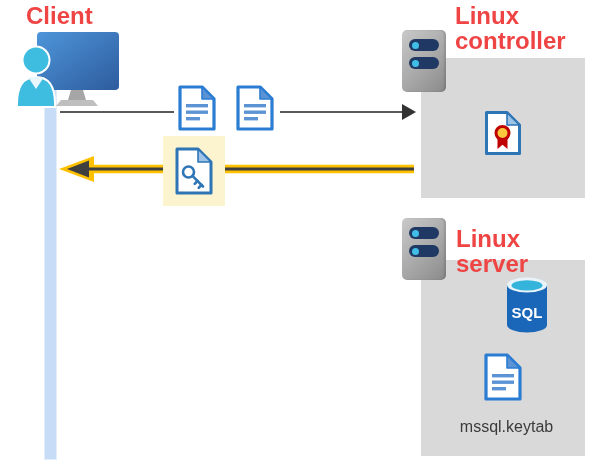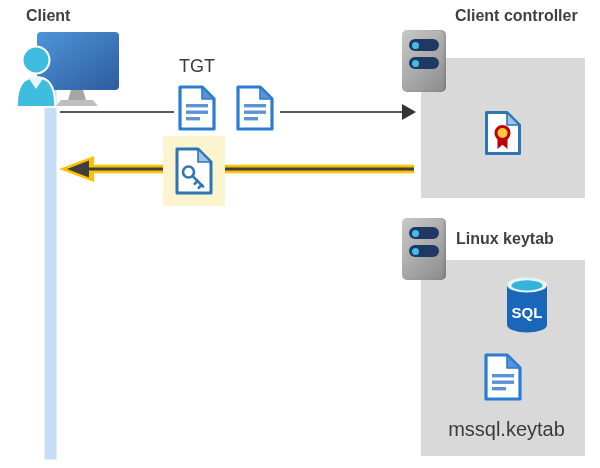--- a/index.html
+++ b/index.html
@@ -1,21 +1,21 @@
 <!DOCTYPE html>
 <html><head>
 <meta charset="utf-8">
 <style>
   html,body{margin:0;padding:0;background:#fff;}
   .canvas{
     position:relative;width:600px;height:468px;background:#ffffff;overflow:hidden;
     font-family:"Liberation Sans", sans-serif;
   }
   .abs{position:absolute;}
-  .label-bold{font-weight:700;font-size:16px;line-height:25px;color:#404040;}
+  .label-bold{font-weight:700;font-size:24px;line-height:25px;color:#ef4444;}
   .flow-label{font-size:18px;color:#3b3b3b;text-align:center;}
   .gray-box{position:absolute;background:#d9d9d9;}
   .lifeline{position:absolute;left:44px;top:88px;width:13px;height:372px;background:#c6dcf7;border:1px solid #e3eefb;box-sizing:border-box;}
   .gray-line{position:absolute;top:111px;height:2px;background:#595959;}
   .gray-arrowhead{position:absolute;left:402px;top:104px;width:0;height:0;
     border-left:14px solid #333333;border-top:8px solid transparent;border-bottom:8px solid transparent;}
   .highlight-box{position:absolute;left:163px;top:136px;width:62px;height:70px;background:#fbf4cf;}
   .server-icon{position:absolute;width:44px;height:62px;border-radius:5px;
     background:linear-gradient(135deg,#c9c9c9 0%,#a8a8a8 55%,#8a8a8a 100%);
     box-shadow:inset -2px 0 2px rgba(0,0,0,.12);}
@@ -52,21 +52,20 @@
         <path d="M2 76 Q2 49 21 49 Q40 49 40 76 L40 79 L2 79 Z" fill="#3ebde0" stroke="#ffffff" stroke-width="2"></path>
         <polygon points="13,49 21,61 29,49" fill="#e9f7fc"></polygon>
       </g>
     </svg>
   </div>
 
   <div class="gray-line z1" style="left:60px;width:114px;"></div>
   <div class="gray-line z1" style="left:280px;width:124px;"></div>
   <div class="gray-arrowhead z1"></div>
 
-  <div class="abs flow-label z3" style="left:170px;top:56px;width:54px;">TGT</div>
 
   <div class="abs z3" style="left:177px;top:84px;">
     <svg width="40" height="48" viewBox="0 0 40 48">
       <path d="M3 3 H25 L37 15 V45 H3 Z" fill="#ffffff" stroke="#2b7cd3" stroke-width="3.2" stroke-linejoin="round"></path>
       <path d="M25 3 L37 15 L25 15 Z" fill="#5b93d5" stroke="#2b7cd3" stroke-width="1.6" stroke-linejoin="round"></path>
       <rect x="9" y="20" width="22" height="3.4" fill="#5b93d5"></rect>
       <rect x="9" y="26.5" width="22" height="3.4" fill="#5b93d5"></rect>
       <rect x="9" y="33" width="14" height="3.4" fill="#5b93d5"></rect>
     </svg>
   </div>
@@ -96,21 +95,21 @@
       <path d="M24 3 L37 16 L24 16 Z" fill="#9dc3e6" stroke="#2e75b6" stroke-width="1.6" stroke-linejoin="round"></path>
       <g stroke="#2e75b6" stroke-width="2.6" fill="none" stroke-linecap="round">
         <circle cx="14.5" cy="26" r="5.5"></circle>
         <path d="M18.7 30.2 L29 40.5"></path>
         <path d="M23.5 35 L20.7 37.8"></path>
         <path d="M27.5 39 L24.7 41.8"></path>
       </g>
     </svg>
   </div>
 
-  <div class="abs label-bold z3" style="left:455px;top:3px;width:132px;">Client controller</div>
+  <div class="abs label-bold z3" style="left:455px;top:3px;width:132px;">Linux controller</div>
 
   <div class="gray-box z0" style="left:421px;top:58px;width:164px;height:140px;"></div>
 
   <div class="server-icon z2" style="left:402px;top:30px;">
     <div class="server-slot s1">
         <span class="server-dot"></span>
       </div>
     <div class="server-slot s2">
         <span class="server-dot"></span>
       </div>
@@ -118,21 +117,21 @@
 
   <div class="abs z2" style="left:484px;top:110px;">
     <svg width="38" height="46" viewBox="0 0 38 46">
       <path d="M2.5 2.5 H23 L35.5 15 V43.5 H2.5 Z" fill="#ffffff" stroke="#2e75b6" stroke-width="3" stroke-linejoin="round"></path>
       <path d="M23 2.5 L35.5 15 L23 15 Z" fill="#9dc3e6" stroke="#2e75b6" stroke-width="1.6" stroke-linejoin="round"></path>
       <path d="M13.5 26 L13.5 39 L18.5 34.8 L23.5 39 L23.5 26 Z" fill="#c00000"></path>
       <circle cx="18.5" cy="23" r="6.5" fill="#ffc93e" stroke="#c00000" stroke-width="3"></circle>
     </svg>
   </div>
 
-  <div class="abs label-bold z3" style="left:456px;top:226px;width:132px;">Linux keytab</div>
+  <div class="abs label-bold z3" style="left:456px;top:226px;width:132px;">Linux server</div>
 
   <div class="gray-box z0" style="left:421px;top:260px;width:164px;height:196px;"></div>
 
   <div class="server-icon z2" style="left:402px;top:218px;">
     <div class="server-slot s1">
         <span class="server-dot"></span>
       </div>
     <div class="server-slot s2">
         <span class="server-dot"></span>
       </div>
@@ -150,15 +149,15 @@
   <div class="abs z2" style="left:483px;top:352px;">
     <svg width="40" height="50" viewBox="0 0 40 50">
       <path d="M3 3 H24 L37 16 V47 H3 Z" fill="#ffffff" stroke="#2b7cd3" stroke-width="3.2" stroke-linejoin="round"></path>
       <path d="M24 3 L37 16 L24 16 Z" fill="#5b93d5" stroke="#2b7cd3" stroke-width="1.6" stroke-linejoin="round"></path>
       <rect x="9" y="22" width="22" height="3.4" fill="#5b93d5"></rect>
       <rect x="9" y="28.5" width="22" height="3.4" fill="#5b93d5"></rect>
       <rect x="9" y="35" width="14" height="3.4" fill="#5b93d5"></rect>
     </svg>
   </div>
 
-  <div class="abs z2" style="left:421px;top:418px;width:171px;text-align:center;font-size:20px;color:#3b3b3b;">mssql.keytab</div>
+  <div class="abs z2" style="left:421px;top:418px;width:171px;text-align:center;font-size:16px;color:#3b3b3b;">mssql.keytab</div>
 
 </div>
 
 </body></html>

